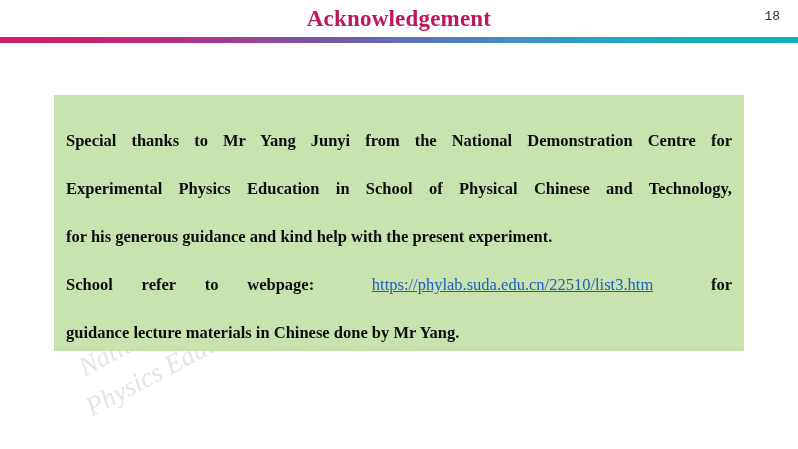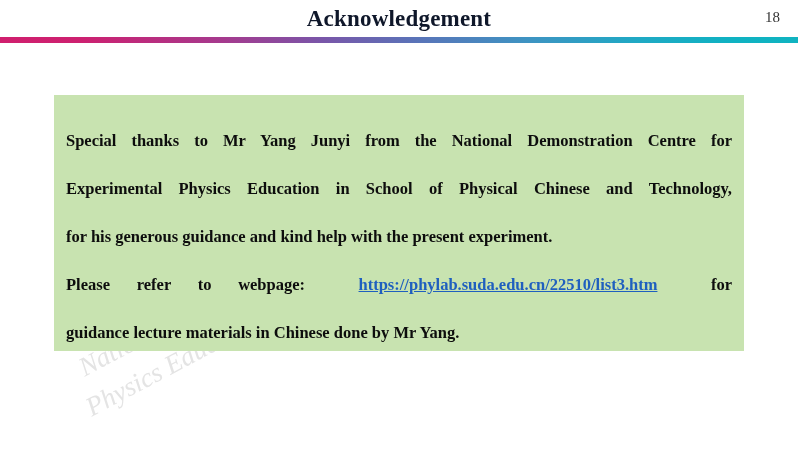--- a/index.html
+++ b/index.html
@@ -22,30 +22,30 @@
   .slide-title {
     position: absolute;
     top: 5px;
     left: 0;
     width: 798px;
     text-align: center;
     font-family: "Liberation Serif", "DejaVu Serif", serif;
     font-weight: bold;
     font-size: 23px;
     letter-spacing: 0.2px;
-    color: #0f172a;
+    color: #be185d;
     line-height: 27px;
     white-space: nowrap;
   }
   .page-number {
     position: absolute;
     top: 9px;
     right: 18px;
-    font-family: Liberation Serif, serif;
-    font-size: 15px;
+    font-family: Liberation Mono, monospace;
+    font-size: 13px;
     color: #333333;
     text-align: right;
   }
   .rule-bar {
     position: absolute;
     top: 37px;
     left: 0;
     width: 798px;
     height: 6px;
     background: linear-gradient(to right,
@@ -110,21 +110,21 @@
     margin: 0;
     text-align: justify;
     text-justify: inter-word;
     padding: 0 4px;
   }
   .para-1 { text-align: justify; }
   .para-2 { text-align: left; }
   .link {
     color: #1f5fbf;
     text-decoration: underline;
-    font-weight: bold;
+    font-weight: normal;
   }
   
   .jline {
     display: block;
     text-align: justify;
     text-align-last: justify;
     white-space: nowrap;
   }
   .jline-last {
     display: block;
@@ -150,19 +150,19 @@
 
   <div class="content-box">
 
     <div class="para para-1">
       <span class="jline">Special thanks to Mr Yang Junyi from the National Demonstration Centre for</span>
       <span class="jline">Experimental Physics Education in School of Physical Chinese and Technology,</span>
       <span class="jline-last">for his generous guidance and kind help with the present experiment.</span>
     </div>
 
     <div class="para para-2">
-      <span class="jline"><span>Please refer to webpage:</span>&nbsp;&nbsp;<a class="link" href="#">https://phylab.suda.edu.cn/22510/list3.htm</a>&nbsp;&nbsp;<span>for</span></span>
+      <span class="jline"><span>School refer to webpage:</span>&nbsp;&nbsp;<a class="link" href="#">https://phylab.suda.edu.cn/22510/list3.htm</a>&nbsp;&nbsp;<span>for</span></span>
       <span class="jline-last">guidance lecture materials in Chinese done by Mr Yang.</span>
     </div>
 
   </div>
 
 </div>
 
 </body></html>

